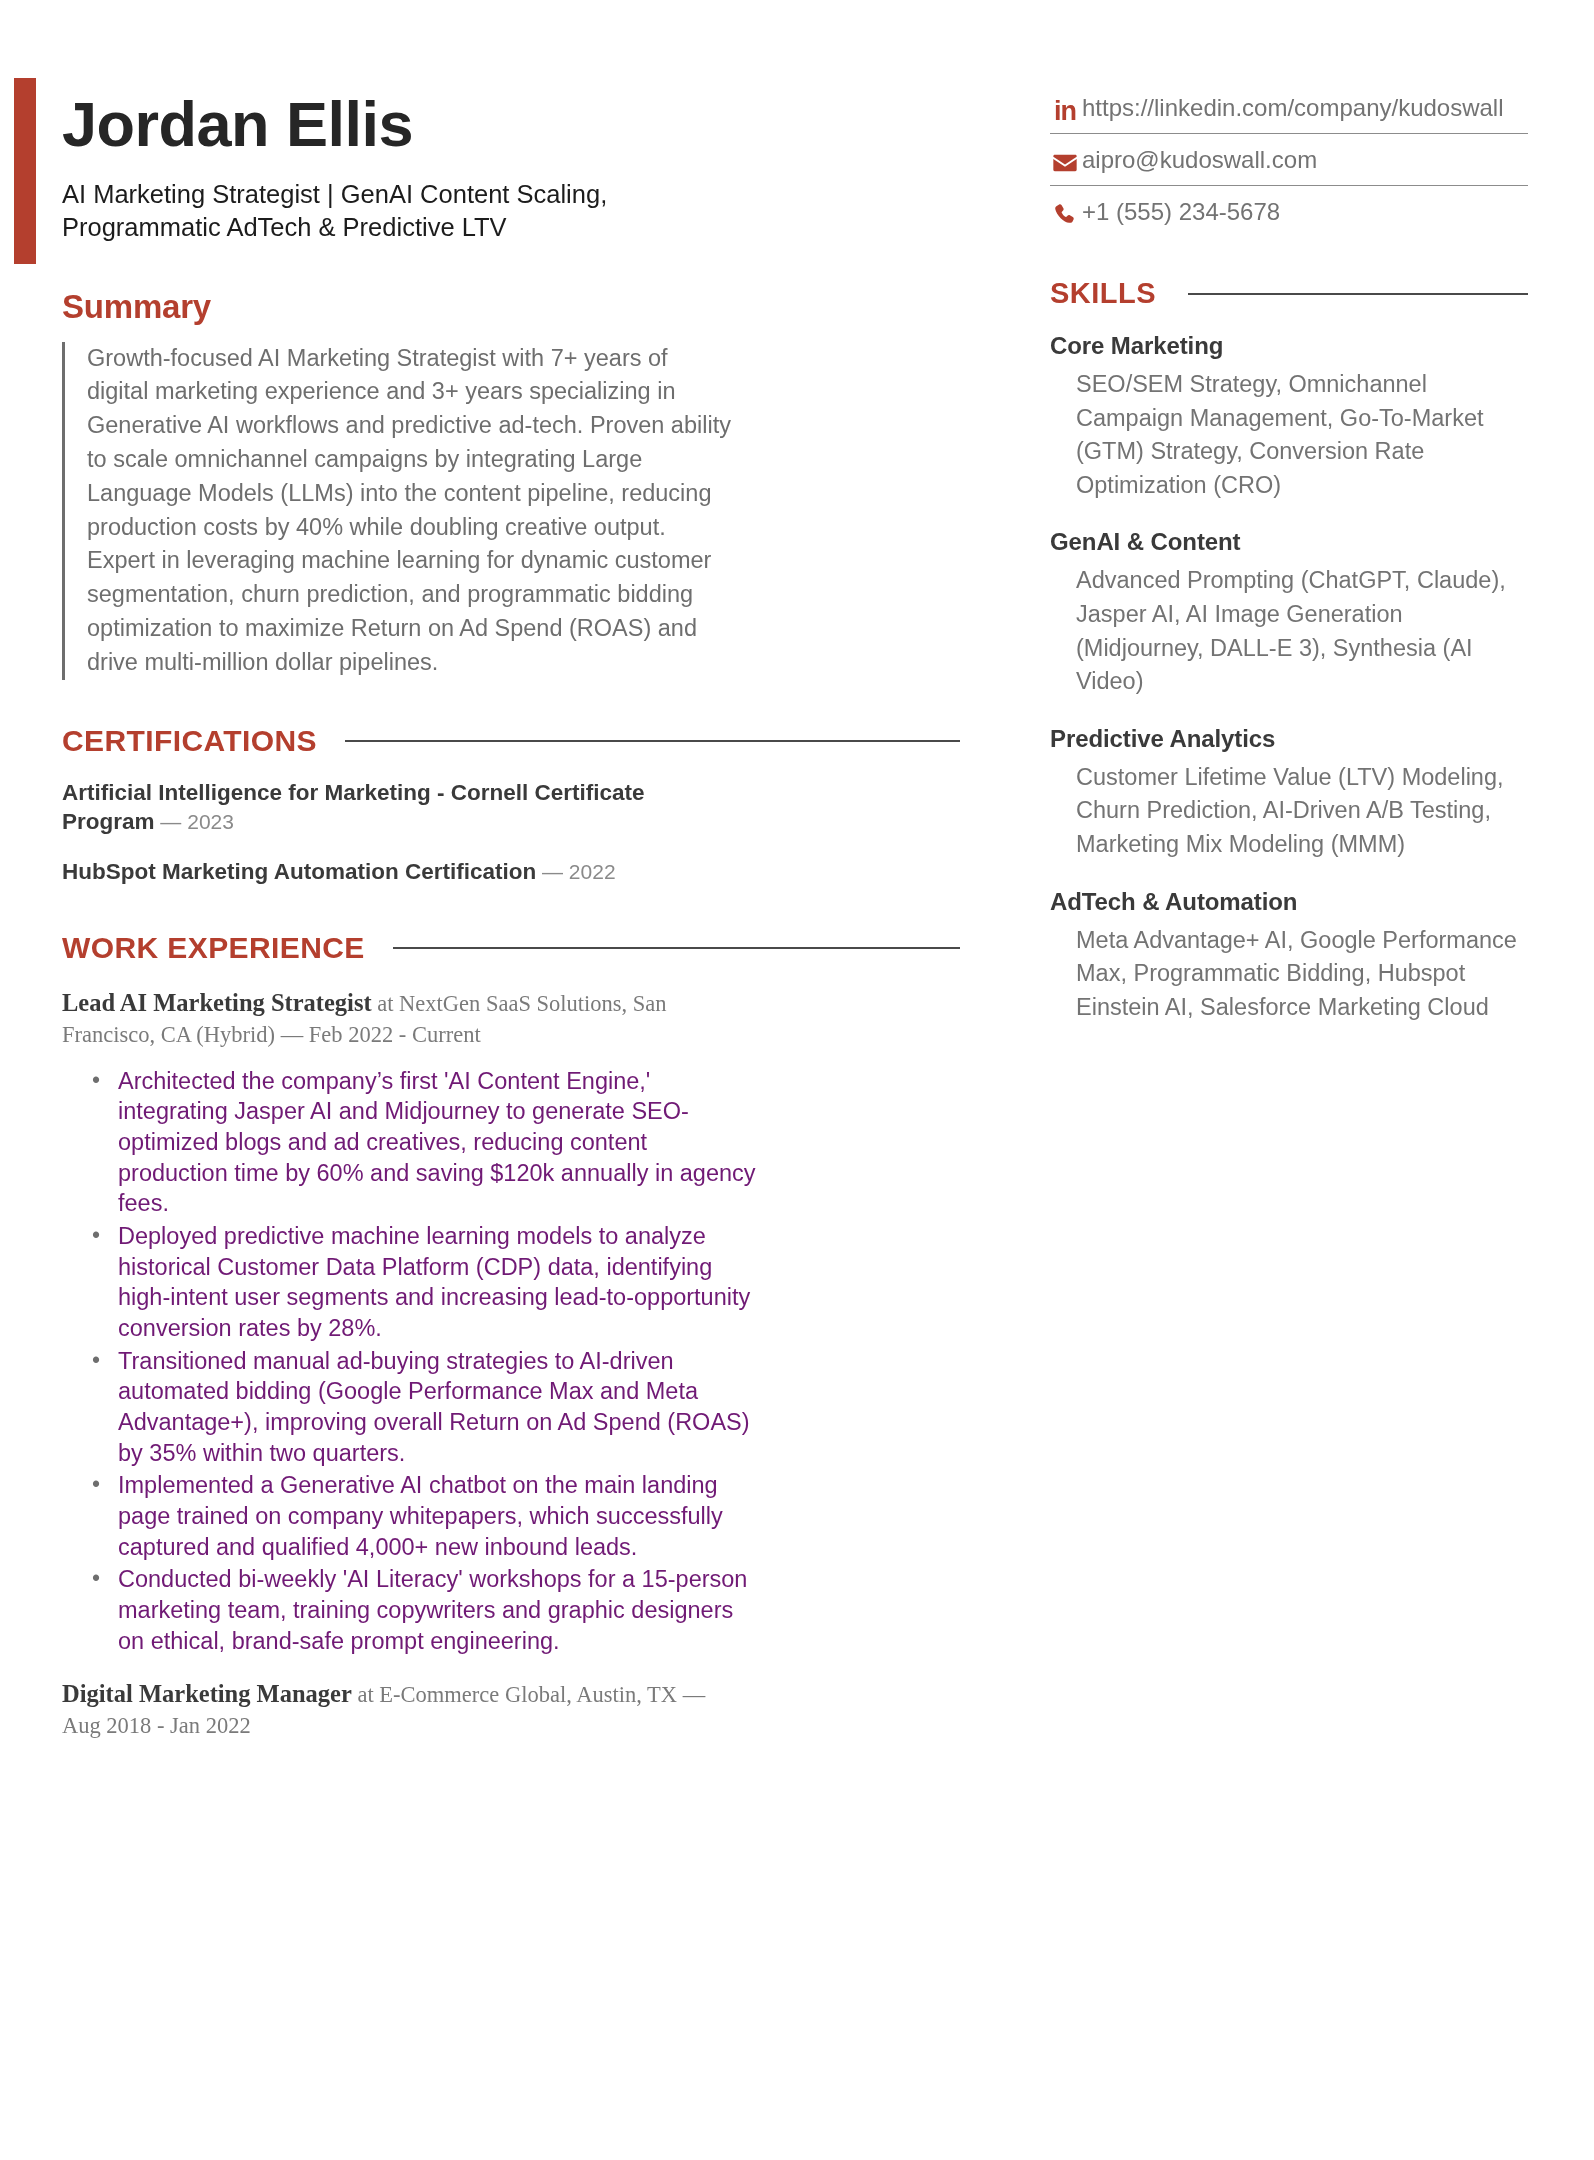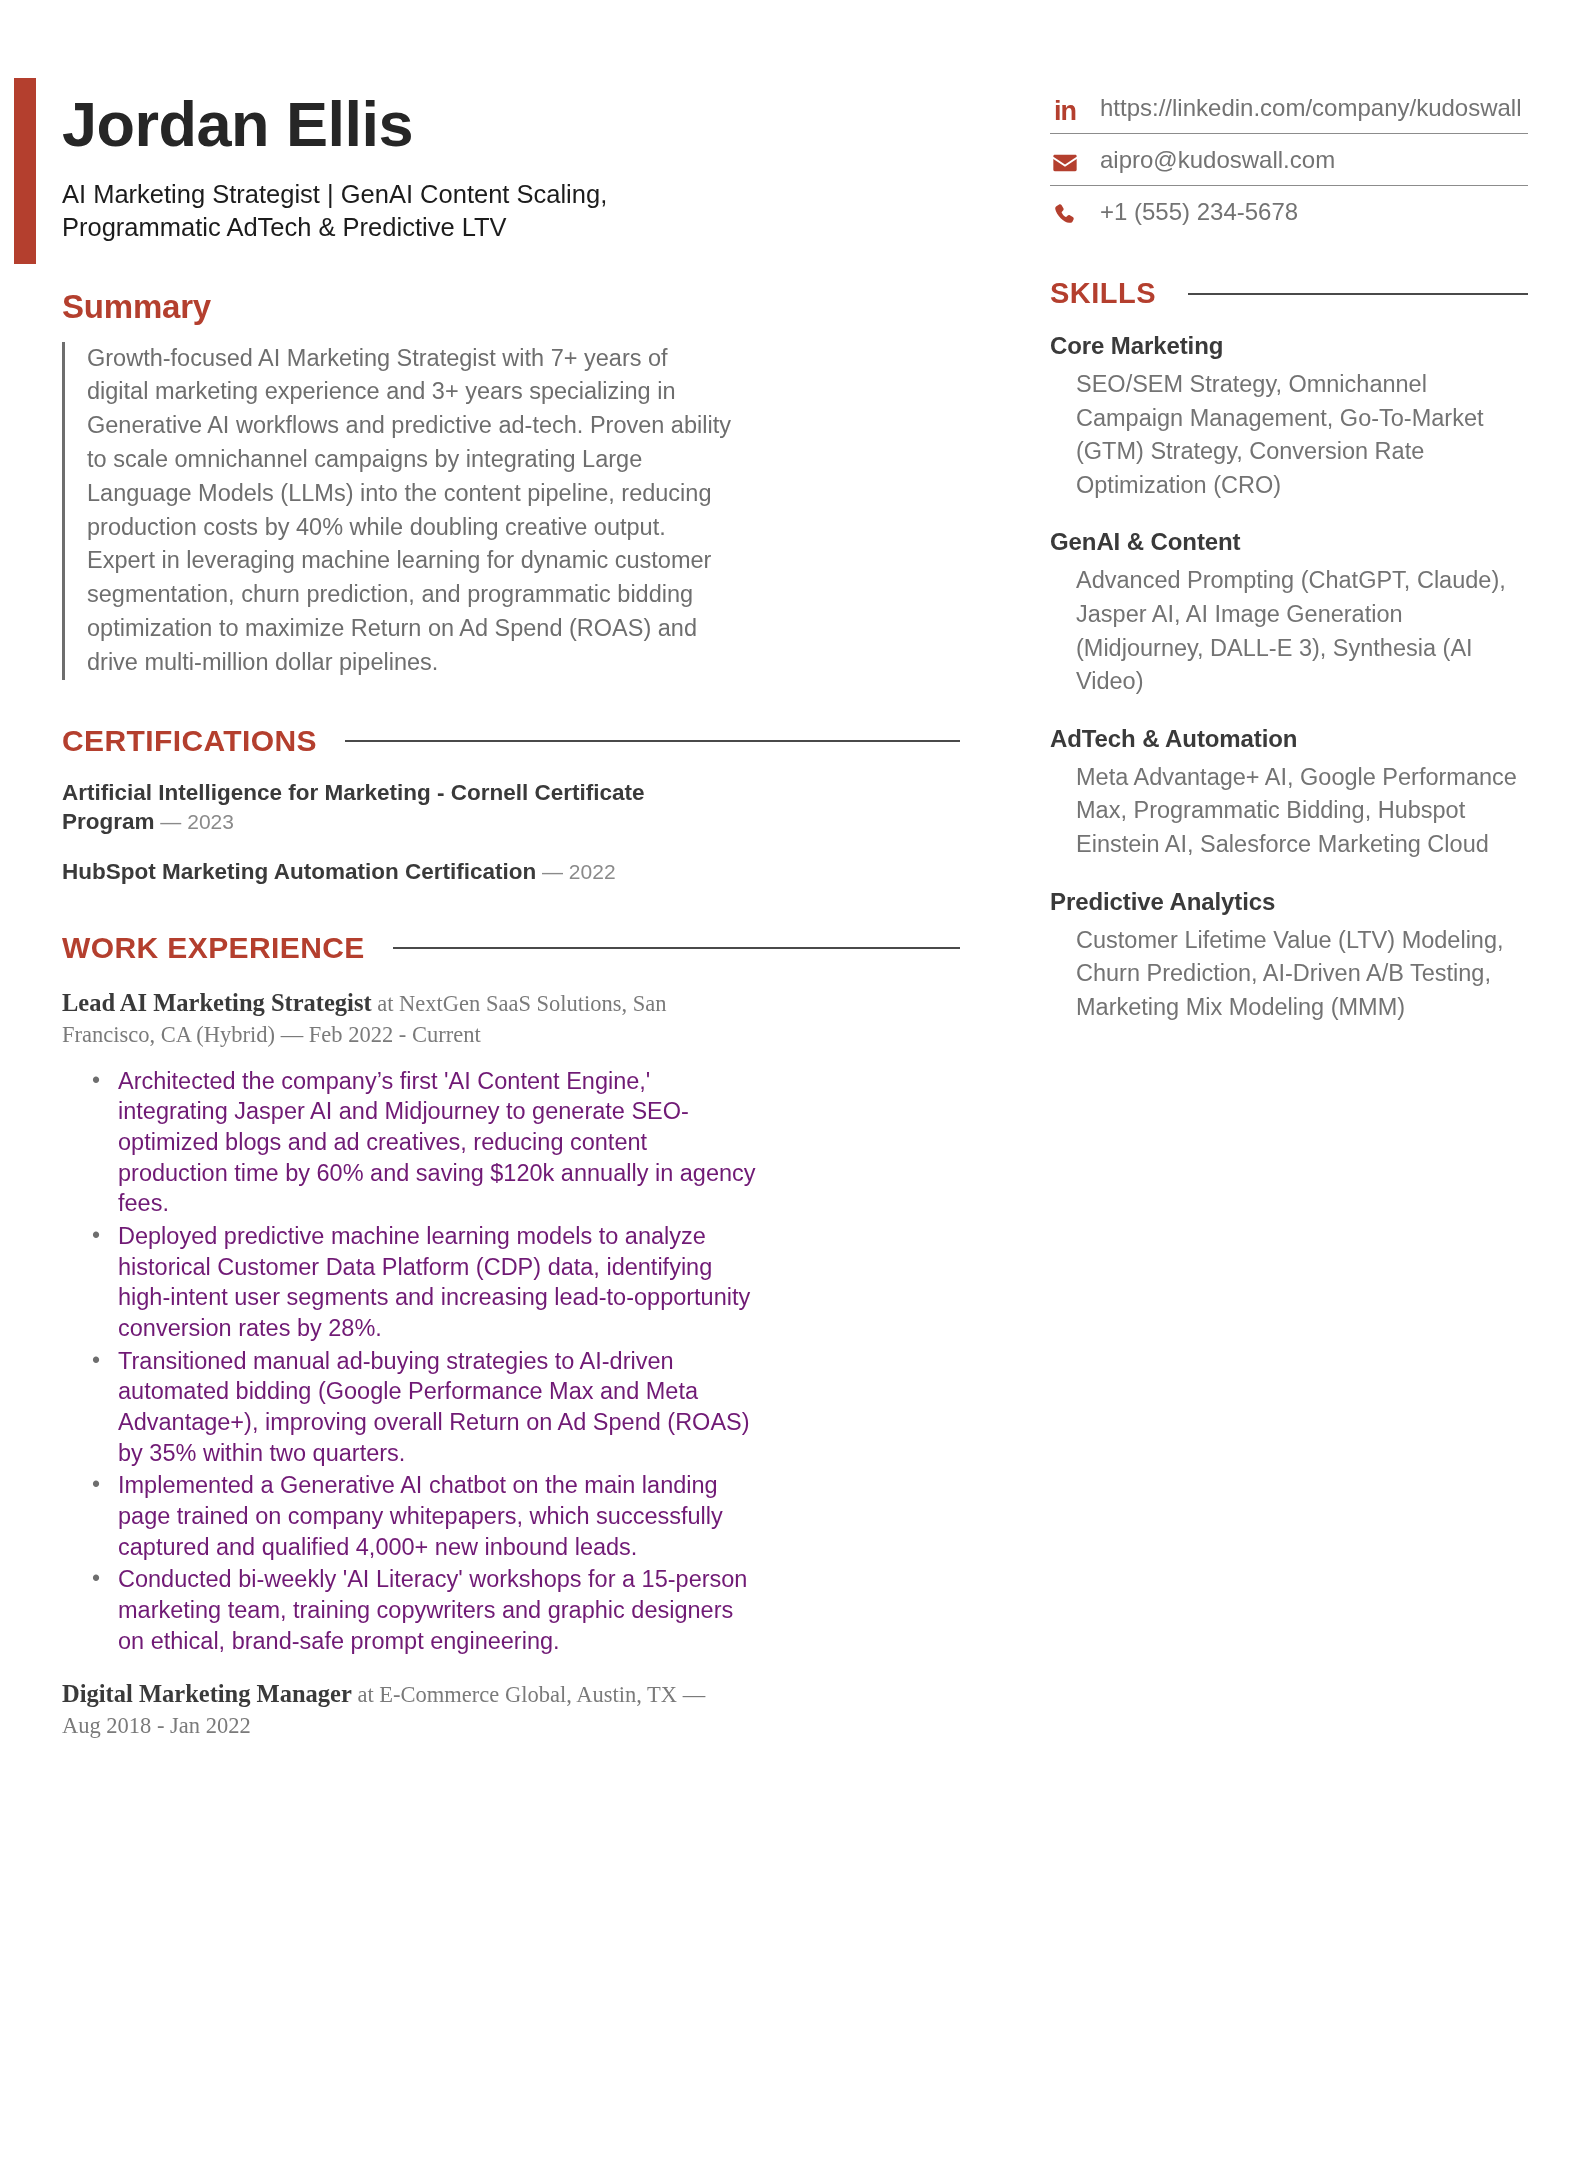--- a/index.html
+++ b/index.html
@@ -138,21 +138,21 @@
   
   .side-col {
     width: 574px;
     padding: 92px 66px 0 30px;
   }
 
   .contact-list { margin-top: 0; }
   .contact-item {
     display: flex;
     align-items: flex-start;
-    gap: 20px;
+    gap: 2px;
     padding: 0 0 7px 0;
     border-bottom: 1.6px solid #8c8c8c;
     margin-bottom: 10px;
   }
   .contact-item:last-child { border-bottom: none; margin-bottom: 0; }
   .ci-icon {
     flex: 0 0 30px;
     width: 30px;
     height: 30px;
     display: flex;
@@ -301,25 +301,25 @@
       <div id="skill-list">
           <div class="skill-group">
             <div class="skill-name">Core Marketing</div>
             <div class="skill-items">SEO/SEM Strategy, Omnichannel Campaign Management, Go-To-Market (GTM) Strategy, Conversion Rate Optimization (CRO)</div>
           </div>
           <div class="skill-group">
             <div class="skill-name">GenAI &amp; Content</div>
             <div class="skill-items">Advanced Prompting (ChatGPT, Claude), Jasper AI, AI Image Generation (Midjourney, DALL-E 3), Synthesia (AI Video)</div>
           </div>
           <div class="skill-group">
+            <div class="skill-name">Predictive Analytics</div>
+            <div class="skill-items">Customer Lifetime Value (LTV) Modeling, Churn Prediction, AI-Driven A/B Testing, Marketing Mix Modeling (MMM)</div>
+          </div>
+          <div class="skill-group">
             <div class="skill-name">AdTech &amp; Automation</div>
             <div class="skill-items">Meta Advantage+ AI, Google Performance Max, Programmatic Bidding, Hubspot Einstein AI, Salesforce Marketing Cloud</div>
           </div>
-          <div class="skill-group">
-            <div class="skill-name">Predictive Analytics</div>
-            <div class="skill-items">Customer Lifetime Value (LTV) Modeling, Churn Prediction, AI-Driven A/B Testing, Marketing Mix Modeling (MMM)</div>
-          </div>
         </div>
 
     </div>
 
   </div>
 </div>
 
 </body></html>

